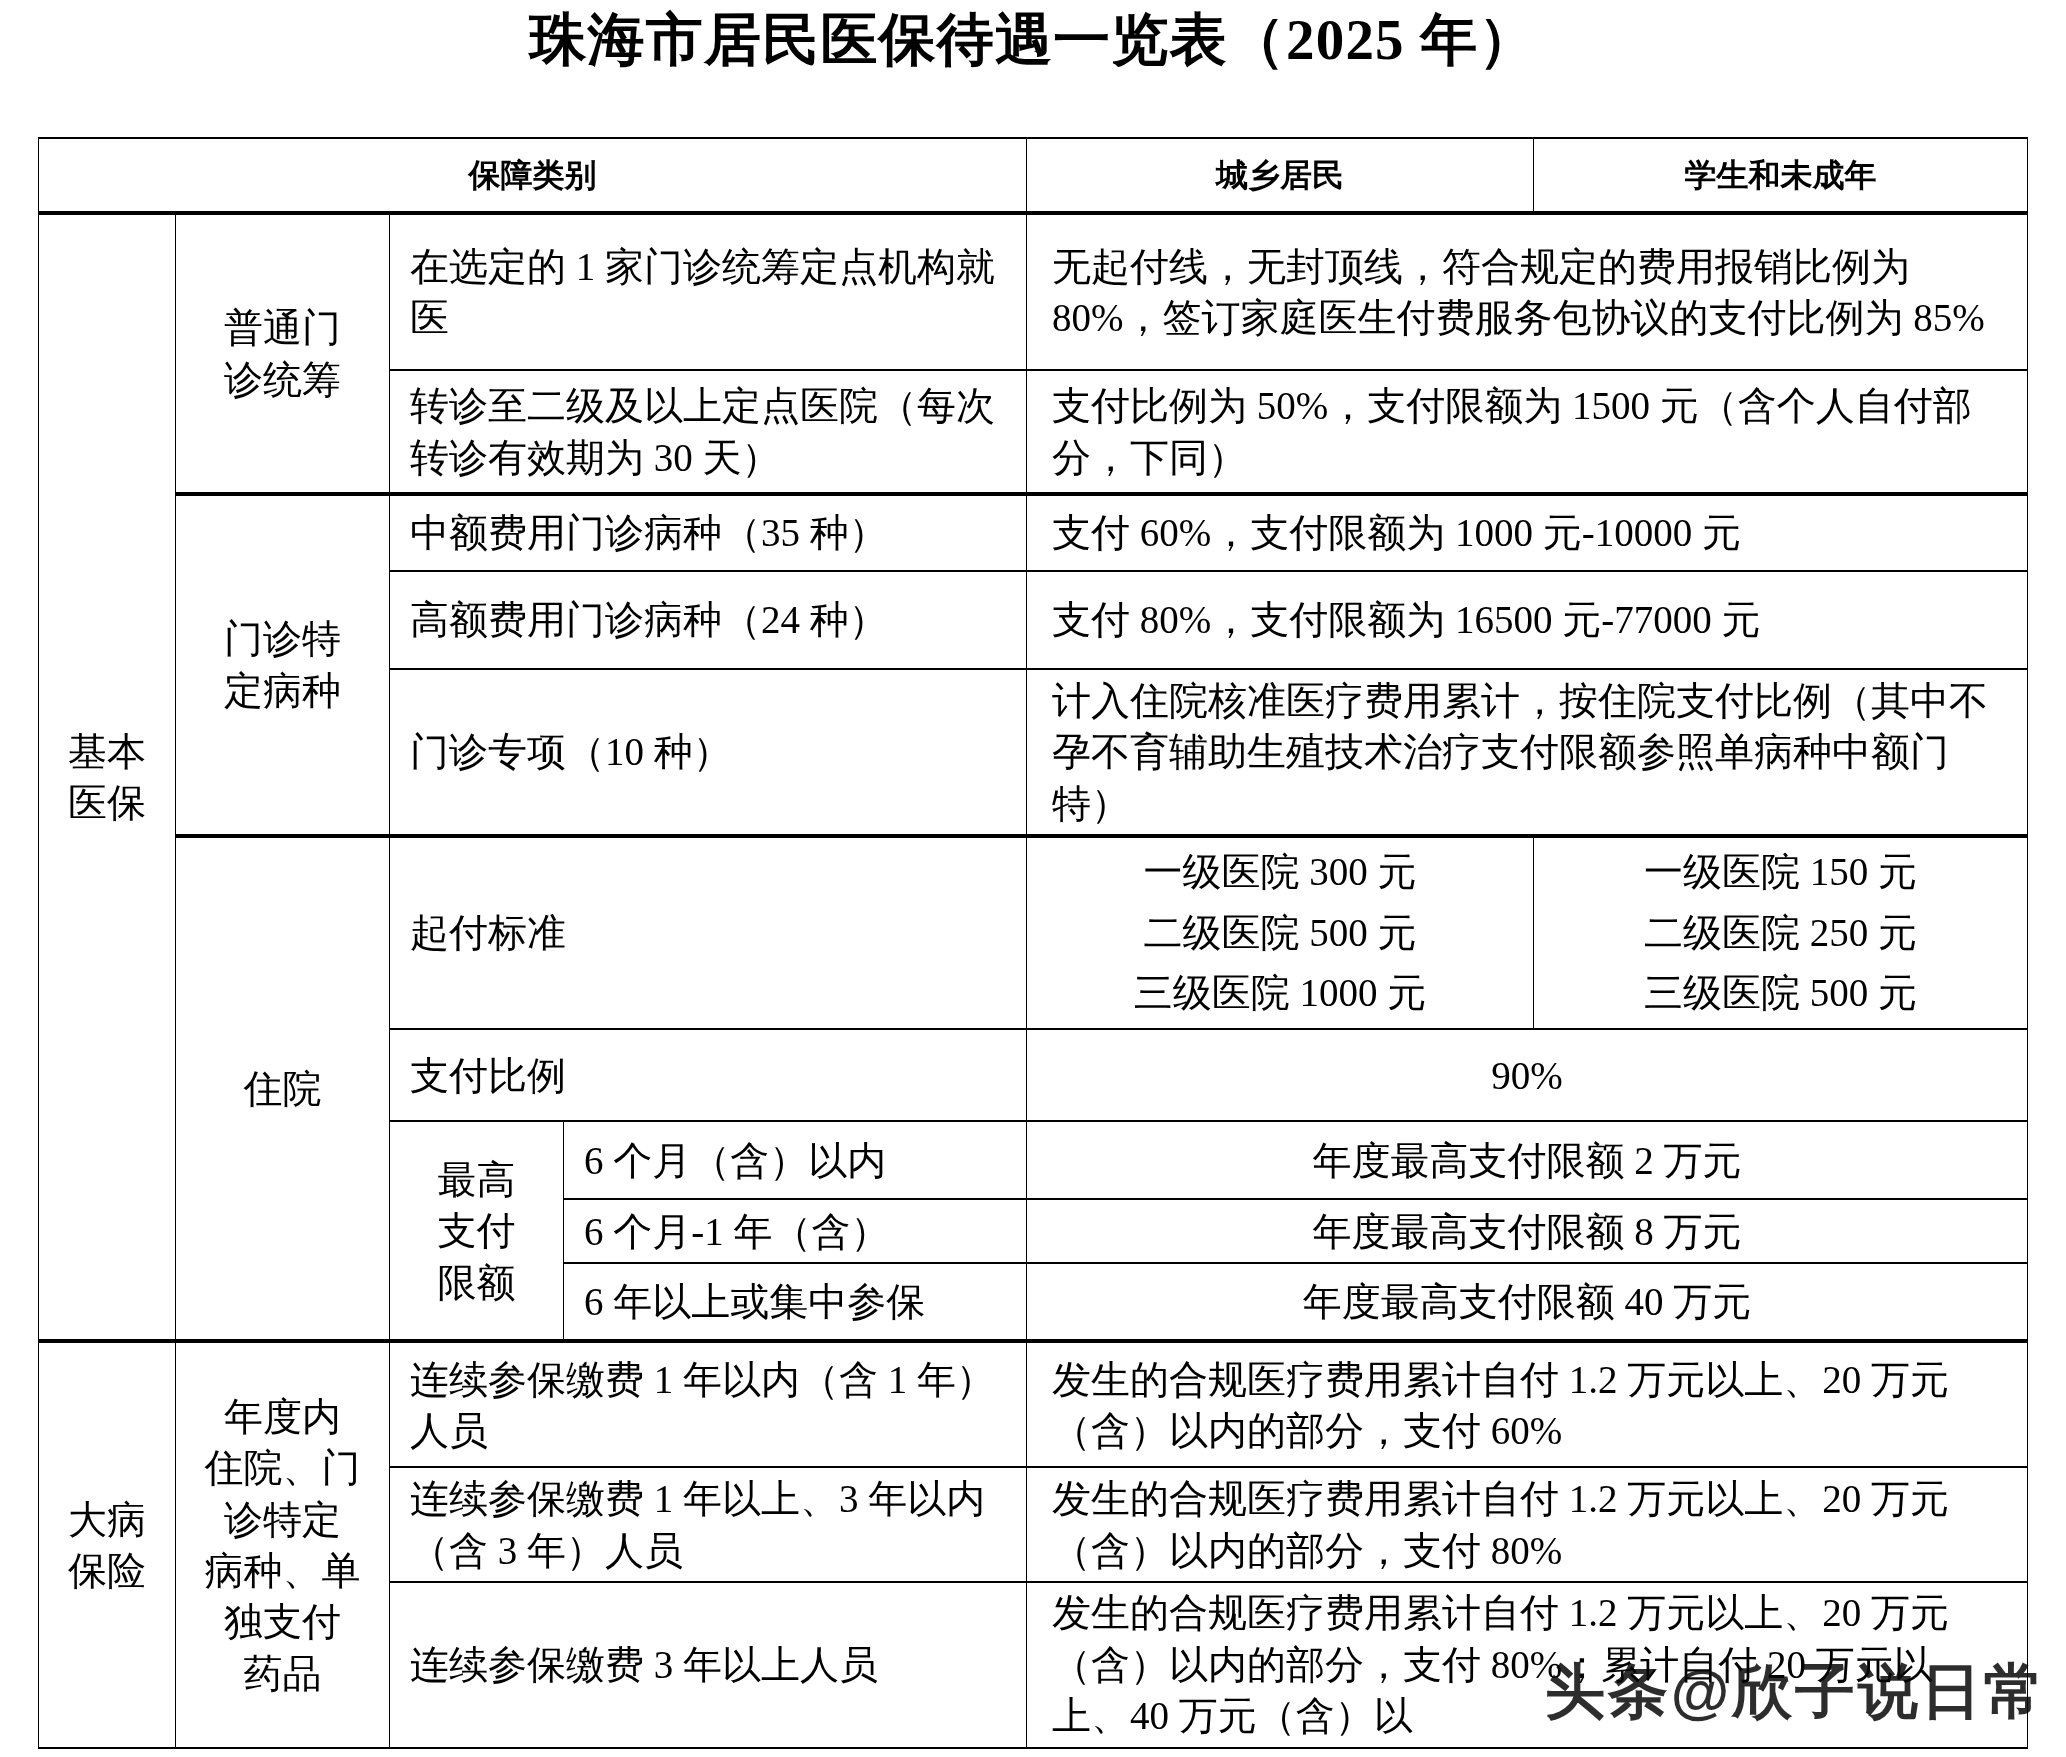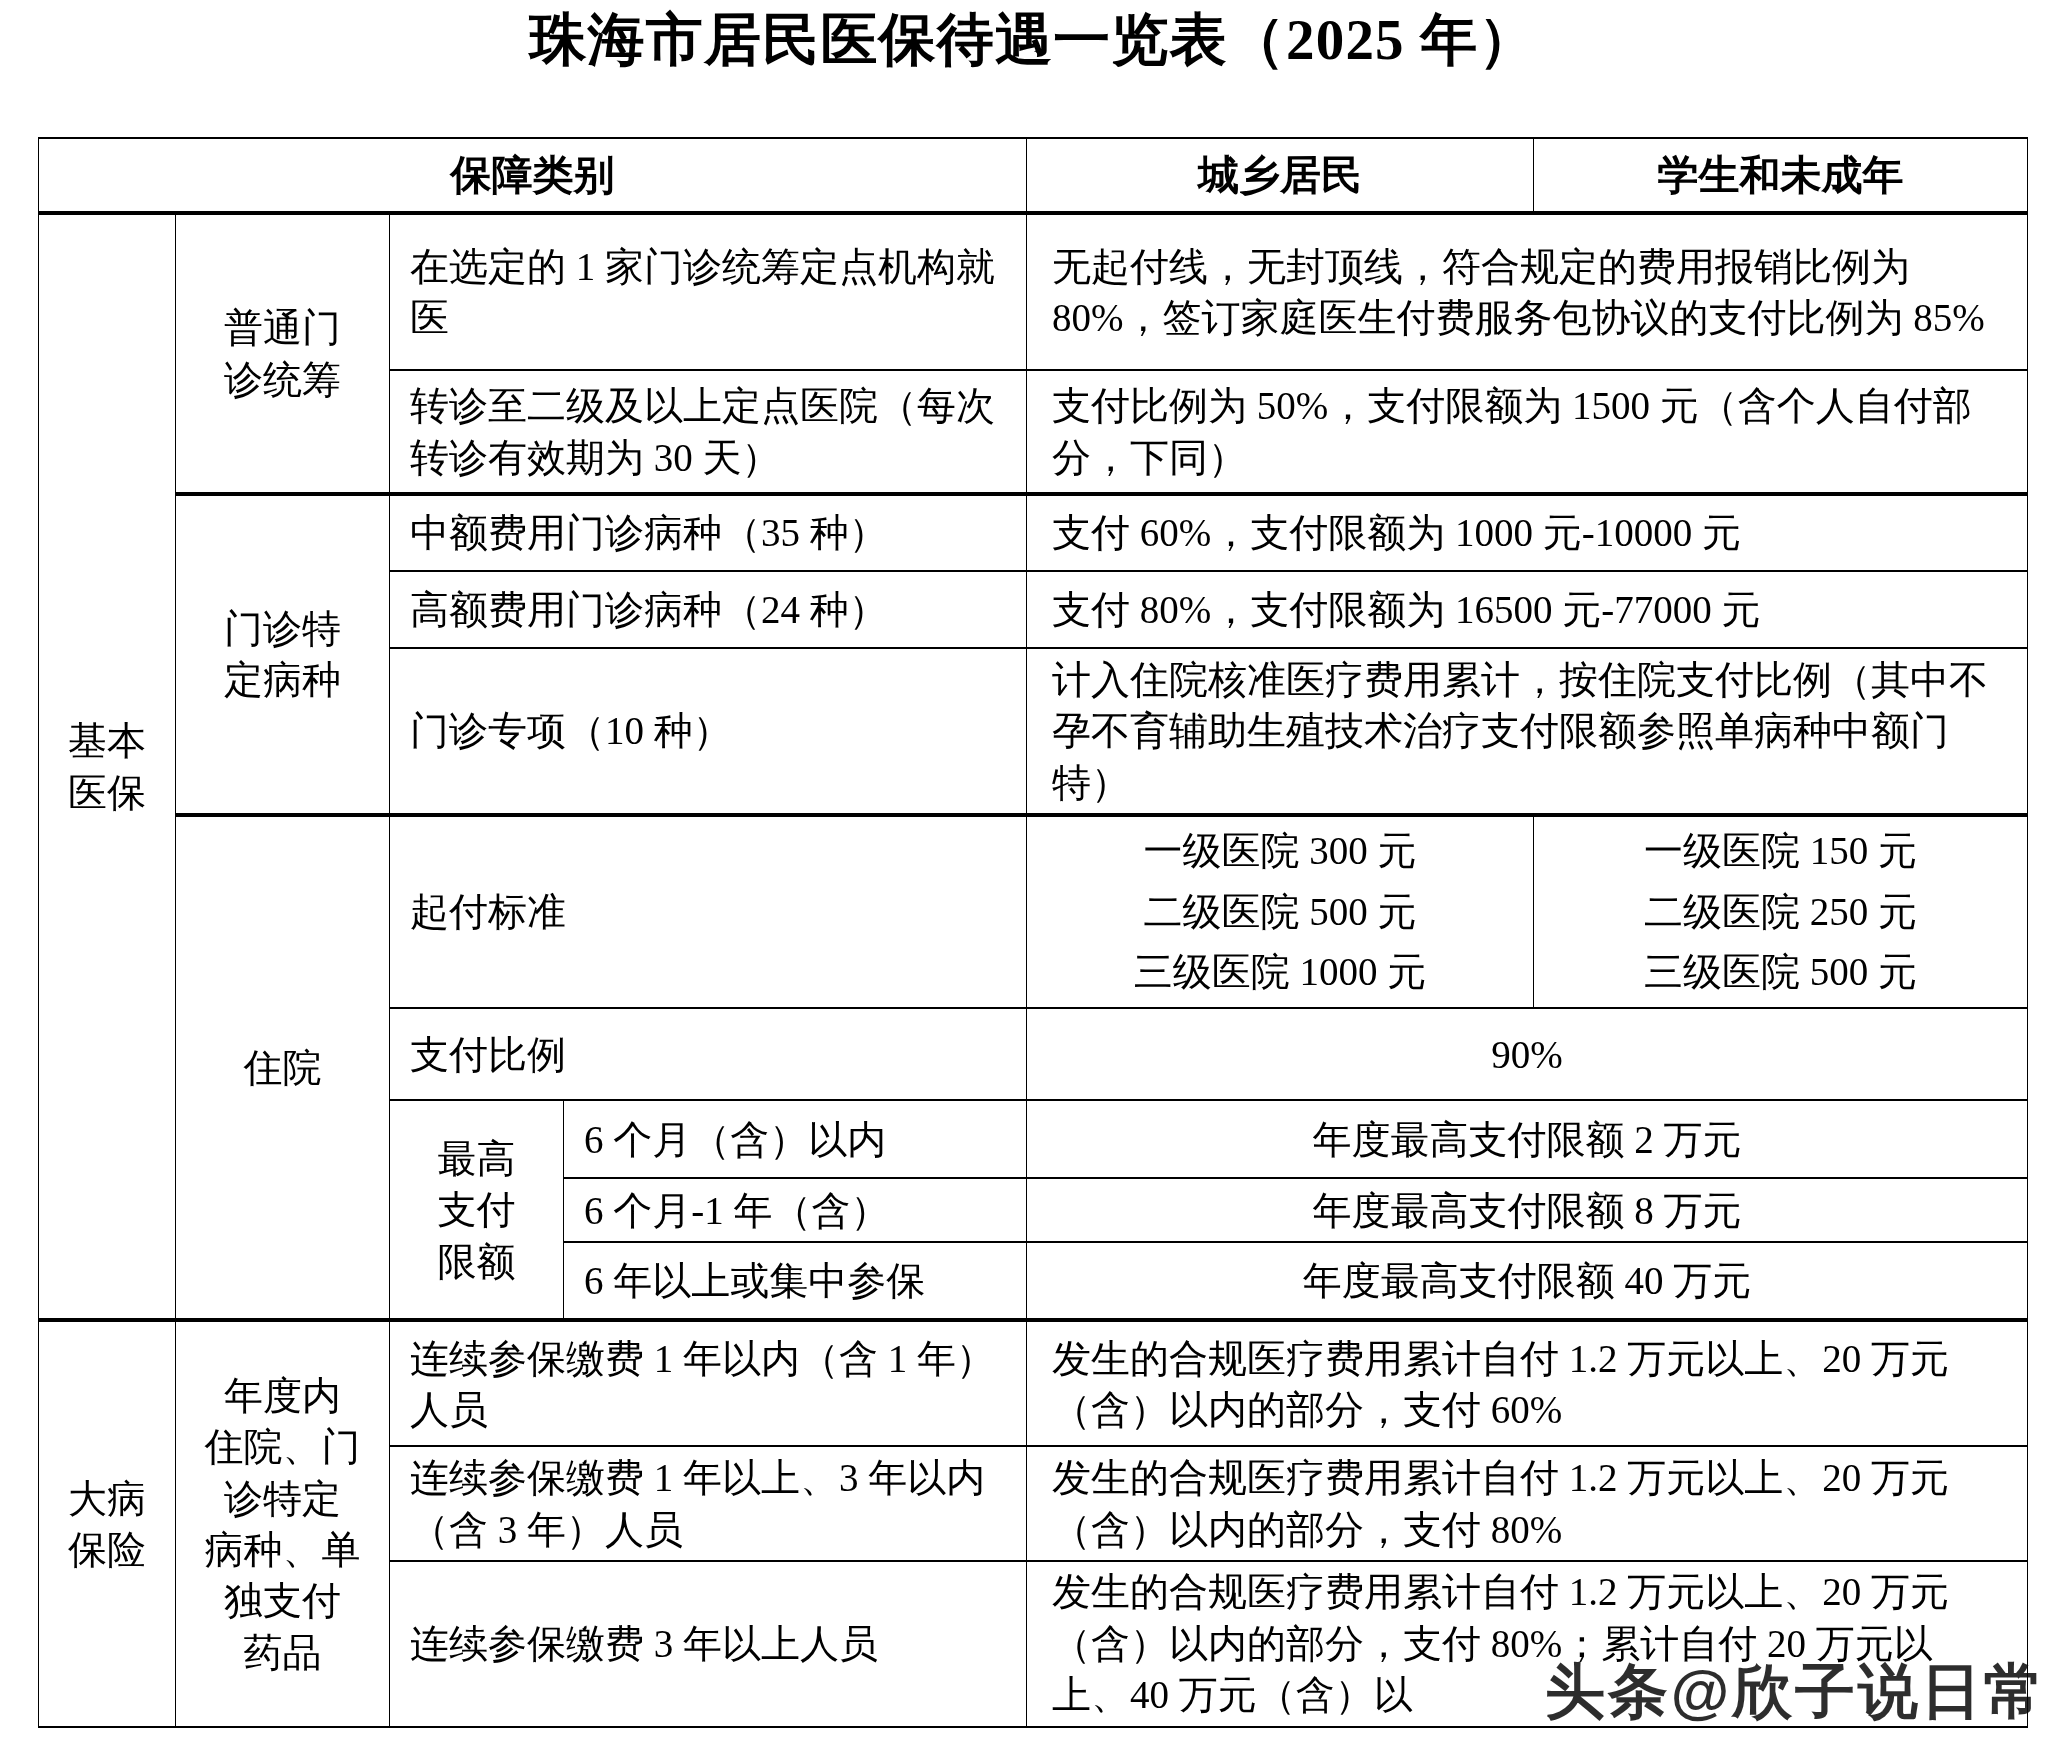--- a/index.html
+++ b/index.html
@@ -15,21 +15,21 @@
     position:absolute;left:38px;top:137px;width:1989px;
     border-collapse:collapse;table-layout:fixed;
     font-size:39px;line-height:1.32;
   }
   td{
     border:1.8px solid #000;
     border-top-width:2.9px;border-bottom-width:2.9px;
     vertical-align:middle;
     overflow:hidden;
   }
-  tr.hdr td{font-size:41px;font-weight:bold;text-align:center;border-bottom-width:4.7px;}
+  tr.hdr td{font-size:32px;font-weight:bold;text-align:center;border-bottom-width:4.7px;}
   td.lbl{text-align:center;white-space:pre-line;padding:3.5px 4.7px;}
   td.cond{text-align:left;padding:4.7px 14px 4.7px 20px;}
   td.val{text-align:left;padding:4.7px 16.5px 4.7px 25px;margin-left:32px;}
   td.val-c{text-align:center;padding:4.7px 5.9px;}
   tr.sec td{border-top-width:4.7px;}
   .tier{line-height:1.55;}
 </style>
 </head>
 <body>
 
@@ -66,21 +66,21 @@
     <td colspan="2" class="val">支付比例为 50%，支付限额为 1500 元（含个人自付部分，下同）</td>
   </tr>
 
   <tr class="sec" style="height:77px">
     <td rowspan="3" class="lbl">门诊特
 定病种</td>
     <td colspan="2" class="cond">中额费用门诊病种（35 种）</td>
     <td colspan="2" class="val">支付 60%，支付限额为 1000 元-10000 元</td>
   </tr>
 
-  <tr style="height:77px">
+  <tr style="height:98px">
     <td colspan="2" class="cond">高额费用门诊病种（24 种）</td>
     <td colspan="2" class="val">支付 80%，支付限额为 16500 元-77000 元</td>
   </tr>
 
   <tr style="height:155px">
     <td colspan="2" class="cond">门诊专项（10 种）</td>
     <td colspan="2" class="val">计入住院核准医疗费用累计，按住院支付比例（其中不孕不育辅助生殖技术治疗支付限额参照单病种中额门特）</td>
   </tr>
 
   <tr class="sec" style="height:168px">

